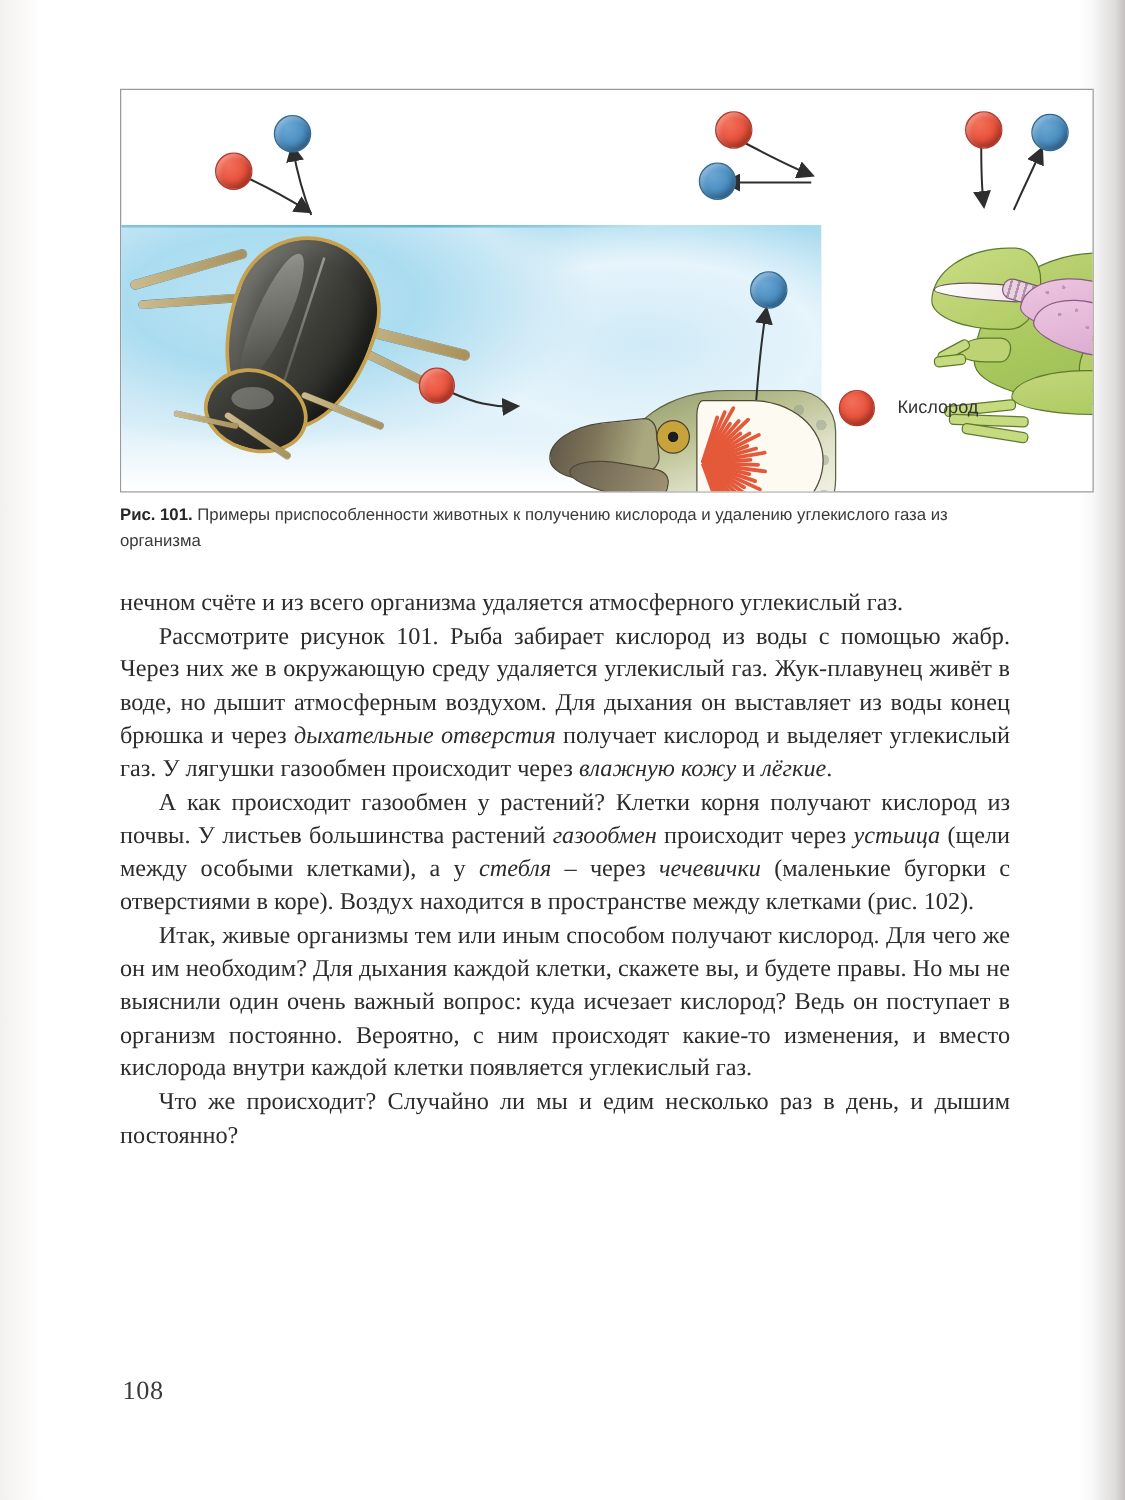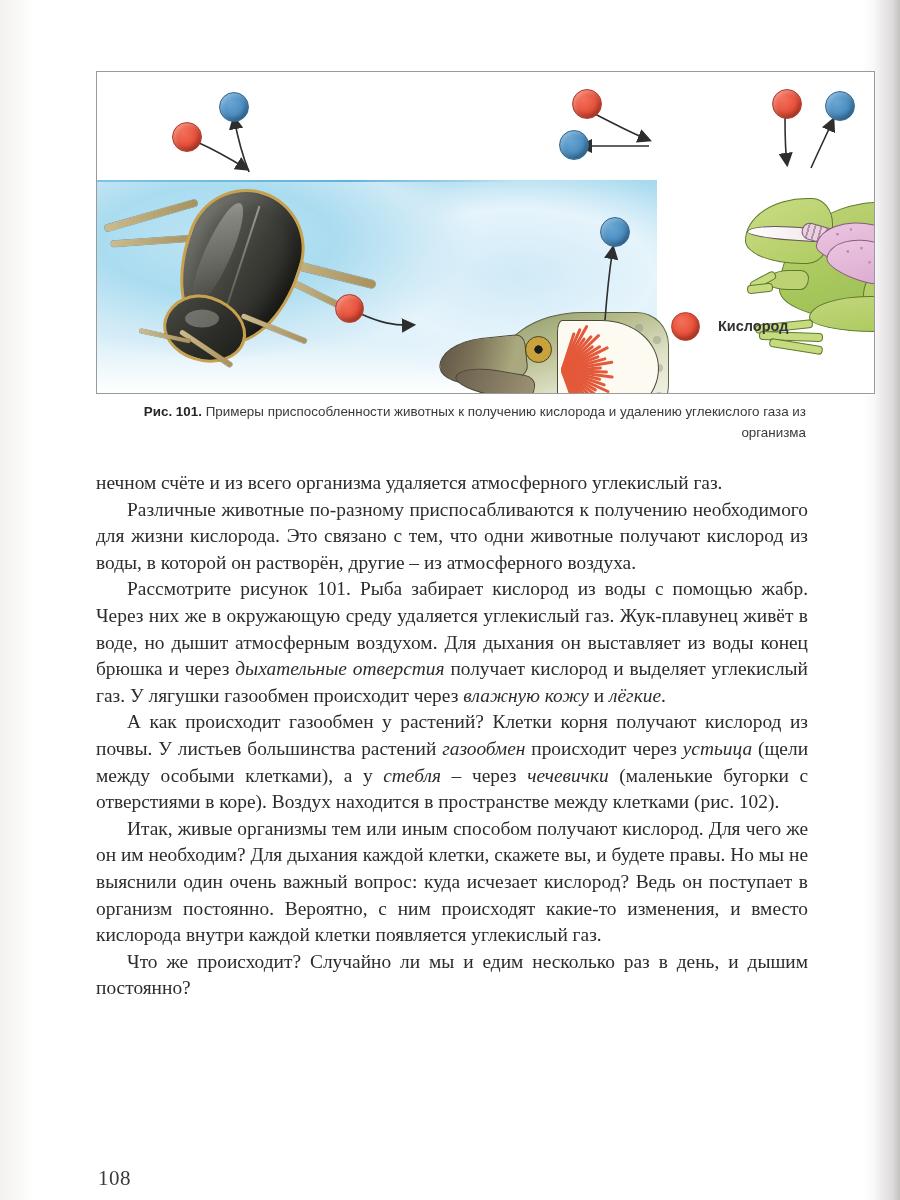--- a/index.html
+++ b/index.html
@@ -240,34 +240,32 @@
   .legend-row { display: flex; align-items: center; height: 36px; }
   .legend-dot { width: 27px; height: 27px; border-radius: 50%; flex: none; }
   .legend-dot.o2  { background: radial-gradient(circle at 36% 32%, #f2705a 0%, #e8503a 55%, #c73c29 100%); border: 1px solid #b8382a; box-shadow: inset -2px -3px 5px rgba(0,0,0,.28); }
   .legend-dot.co2 { background: radial-gradient(circle at 36% 32%, #6ba6d2 0%, #4a8ec2 55%, #36719f 100%); border: 1px solid #326a96; box-shadow: inset -2px -3px 5px rgba(0,0,0,.28); }
   .legend-label {
     margin-left: 18px;
     font-family: "Liberation Sans", sans-serif;
     font-size: 14.5px;
     color: #333333;
     white-space: nowrap;
-    font-weight: bold;
   }
 
   
   .caption {
     position: absolute;
     left: 96px;
     top: 402px;
     width: 710px;
     font-family: "Liberation Sans", sans-serif;
     font-size: 13.4px;
     line-height: 1.55;
     color: #3a3a3a;
-    text-align: right;
   }
   .caption b { color: #262626; }
 
   
   .body-text {
     position: absolute;
     left: 96px;
     top: 470px;
     width: 712px;
     font-size: 19.4px;
@@ -276,21 +274,21 @@
     color: #2c2c2c;
   }
   .body-text p { margin: 0; text-indent: 0; }
   .body-text p.indent { text-indent: 1.6em; }
   .body-text i { font-style: italic; }
 
   
   .page-number {
     position: absolute;
     left: 98px;
-    top: 1166px;
+    top: 1100px;
     font-size: 21px;
     color: #3a3a3a;
     letter-spacing: .5px;
   }
 </style>
 </head>
 <body>
 
 <div class="page">
 
@@ -414,21 +412,20 @@
 
     </div>
   </div>
 
   <div class="caption">
     <b>Рис. 101.</b><span> Примеры приспособленности животных к получению кислорода и удалению углекислого газа из организма</span>
   </div>
 
   <div class="body-text" id="body-text">
       <p><span>нечном счёте и из всего организма удаляется атмосферного углекислый газ.</span></p>
-      <p class="indent"><span>Различные животные по-разному приспосабливаются к получению необходимого для жизни кислорода. Это связано с тем, что одни животные получают кислород из воды, в которой он растворён, другие – из атмосферного воздуха.</span></p>
       <p class="indent"><span>Рассмотрите рисунок 101. Рыба забирает кислород из воды с помощью жабр. Через них же в окружающую среду удаляется углекислый газ. Жук-плавунец живёт в воде, но дышит атмосферным воздухом. Для дыхания он выставляет из воды конец брюшка и через </span><i>дыхательные отверстия</i><span> получает кислород и выделяет углекислый газ. У лягушки газообмен происходит через </span><i>влажную кожу</i><span> и </span><i>лёгкие</i><span>.</span></p>
       <p class="indent"><span>А как происходит газообмен у растений? Клетки корня получают кислород из почвы. У листьев большинства растений </span><i>газообмен</i><span> происходит через </span><i>устьица</i><span> (щели между особыми клетками), а у </span><i>стебля</i><span> – через </span><i>чечевички</i><span> (маленькие бугорки с отверстиями в коре). Воздух находится в пространстве между клетками (рис. 102).</span></p>
       <p class="indent"><span>Итак, живые организмы тем или иным способом получают кислород. Для чего же он им необходим? Для дыхания каждой клетки, скажете вы, и будете правы. Но мы не выяснили один очень важный вопрос: куда исчезает кислород? Ведь он поступает в организм постоянно. Вероятно, с ним происходят какие-то изменения, и вместо кислорода внутри каждой клетки появляется углекислый газ.</span></p>
       <p class="indent"><span>Что же происходит? Случайно ли мы и едим несколько раз в день, и дышим постоянно?</span></p>
     </div>
 
   <div class="page-number">108</div>
 
   <div class="page-edge-right"></div>
 </div>

